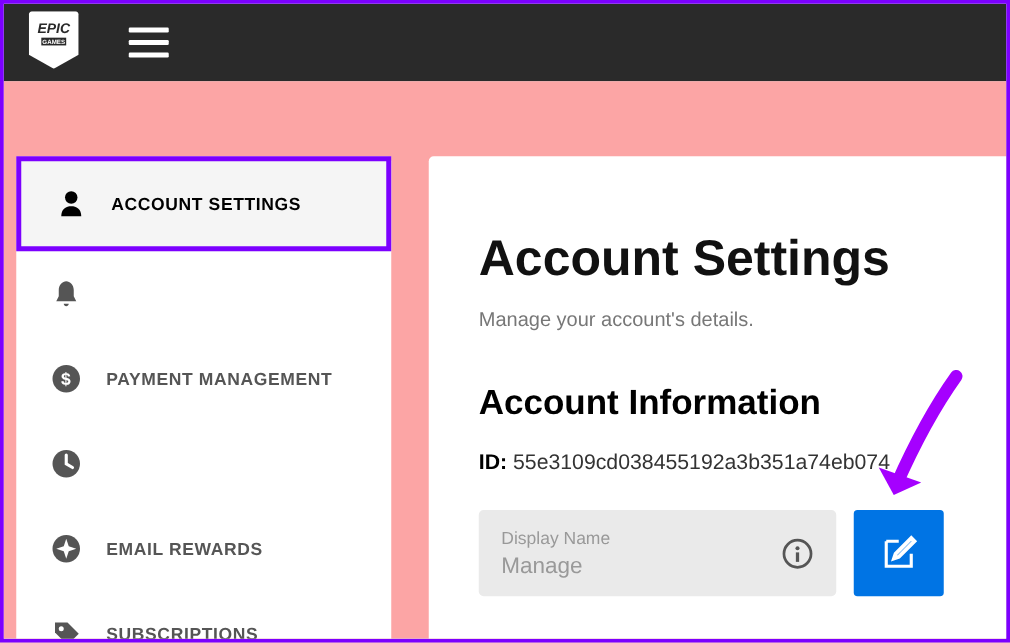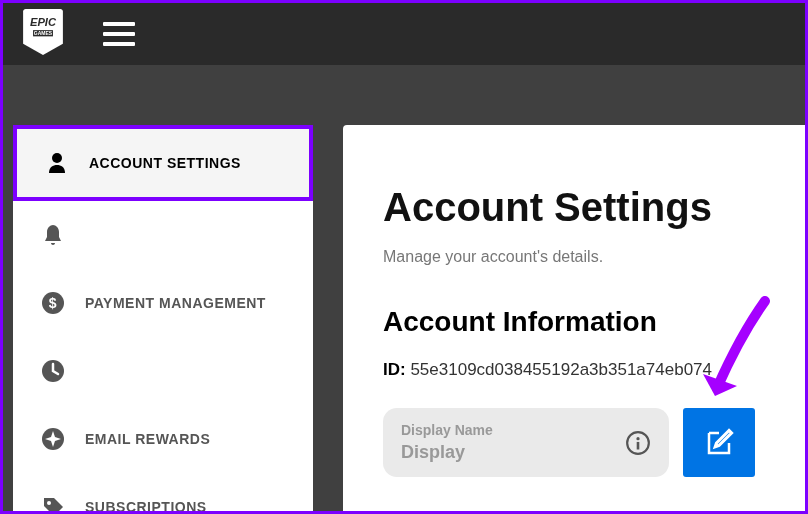--- a/index.html
+++ b/index.html
@@ -32,21 +32,21 @@
     }
     .hamburger span {
       width: 32px;
       height: 4px;
       background: #fff;
       border-radius: 1px;
     }
     .content {
       display: flex;
       height: calc(100% - 62px);
-      background: #404040;
+      background: #fca5a5;
       padding-top: 60px;
       padding-left: 10px;
       gap: 30px;
     }
     .sidebar {
       width: 300px;
       background: #fff;
       border-radius: 4px 4px 0 0;
     }
     .sidebar-item {
@@ -104,26 +104,25 @@
     }
     .id-row b { font-weight: 700; color: #000; }
     .field-row {
       display: flex;
       gap: 14px;
       align-items: stretch;
     }
     .field-box {
       flex: 1;
       background: #eaeaea;
-      border-radius: 14px;
+      border-radius: 4px;
       padding: 14px 18px;
       display: flex;
       align-items: center;
       justify-content: space-between;
-      font-weight: bold;
     }
     .field-text {
       display: flex;
       flex-direction: column;
       gap: 4px;
     }
     .field-label {
       font-size: 14px;
       color: #999;
     }
@@ -222,21 +221,21 @@
     <div class="subtitle">Manage your account's details.</div>
     <div class="section-title">Account Information</div>
     <div class="id-row">
       <b>ID:</b>
       <span>55e3109cd038455192a3b351a74eb074</span>
     </div>
     <div class="field-row">
       <div class="field-box">
         <div class="field-text">
           <span class="field-label">Display Name</span>
-          <span class="field-value">Display</span>
+          <span class="field-value">Manage</span>
         </div>
         <svg class="info-icon" viewBox="0 0 24 24">
           <circle cx="12" cy="12" r="10" fill="none" stroke="#555" stroke-width="2"></circle>
           <circle cx="12" cy="8" r="1.5" fill="#555"></circle>
           <rect x="10.8" y="11" width="2.4" height="7" fill="#555"></rect>
         </svg>
       </div>
       <div class="edit-btn">
         <svg viewBox="0 0 24 24">
           <path fill="none" stroke="#fff" stroke-width="2" d="M4 4 H12 M4 4 V20 H20 V12"></path>

